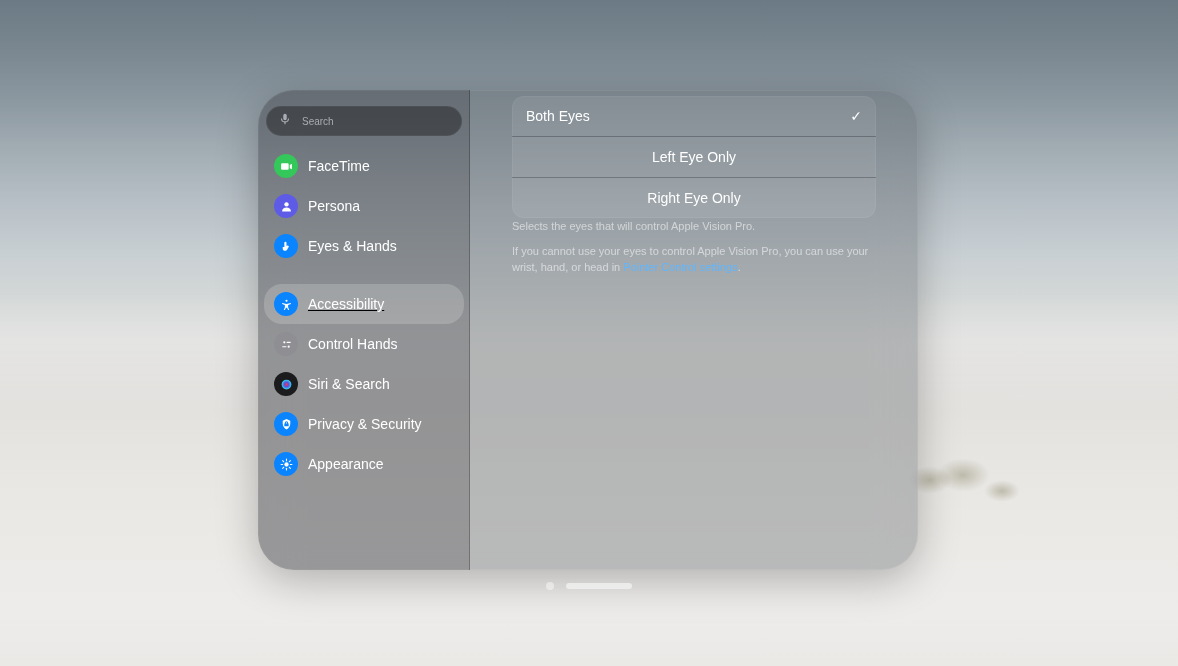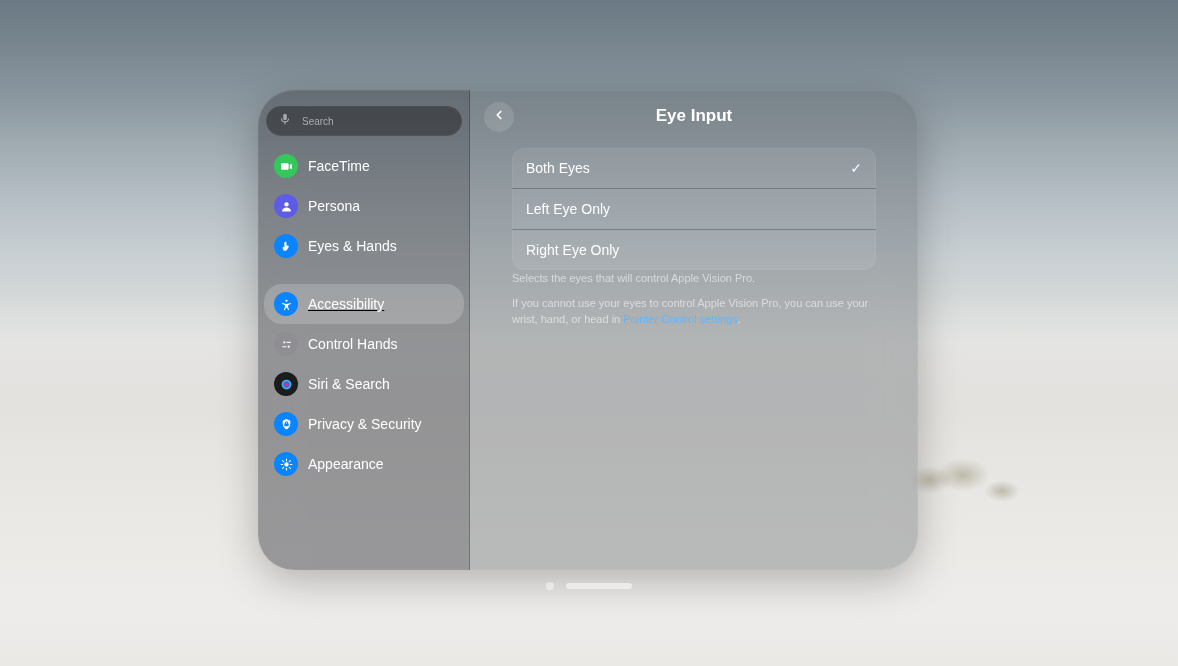--- a/index.html
+++ b/index.html
@@ -39,21 +39,21 @@
   .nav-label{color:#ffffff;font-size:14px;white-space:nowrap;}
   .nav-group-gap{height:18px;}
 
   .content{flex:1;position:relative;display:flex;flex-direction:column;align-items:center;}
   .header{height:52px;width:100%;position:relative;display:flex;align-items:center;justify-content:center;}
   .back{position:absolute;left:14px;top:12px;width:30px;height:30px;border-radius:50%;background:rgba(255,255,255,0.12);display:flex;align-items:center;justify-content:center;}
   .back svg{width:14px;height:14px;}
   .title{color:#fff;font-size:17px;font-weight:600;}
   .list{margin-top:6px;width:364px;border-radius:12px;overflow:hidden;background:rgba(255,255,255,0.08);box-shadow:inset 0 0 0 1px rgba(255,255,255,0.05);}
   .row{height:40px;display:flex;align-items:center;padding:0 14px;color:#fff;font-size:14px;justify-content:space-between;gap:23px;}
-  .row + .row{border-top:1px solid rgba(0,0,0,0.25);}
+  .row + .row{border-top:1px solid rgba(0,0,0,0.25);justify-content:center;}
   .check{color:#fff;font-size:14px;}
   .footer{width:364px;color:rgba(255,255,255,0.55);font-size:11px;line-height:1.5;}
   .footer p{margin:0 0 8px 0;}
   .footer a{color:#5fb6ff;text-decoration:none;}
 
   .pagedots{position:absolute;left:50%;transform:translateX(-50%);top:582px;display:flex;align-items:center;gap:12px;}
   .dot{width:8px;height:8px;border-radius:50%;background:rgba(255,255,255,0.45);}
   .pill{width:66px;height:6px;border-radius:3px;background:rgba(255,255,255,0.55);}
 
   
@@ -168,30 +168,20 @@
                 <line x1="17" y1="7" x2="19.1" y2="4.9"></line>
               </g>
             </svg>
           </div>
           <div class="nav-label">Appearance</div>
         </div>
       </div>
   </div>
 
   <div class="content">
-    <div class="header">
-      <div class="back">
-        <span>
-          <svg viewBox="0 0 24 24" fill="none" stroke="#fff" stroke-width="3" stroke-linecap="round" stroke-linejoin="round">
-              <polyline points="15 18 9 12 15 6"></polyline>
-            </svg>
-        </span>
-      </div>
-      <div class="title">Eye Input</div>
-    </div>
 
     <div class="list" id="options">
         <div class="row">
           <span>Both Eyes</span>
           <span class="check">✓</span>
         </div>
         <div class="row">
           <span>Left Eye Only</span>
         </div>
         <div class="row">

